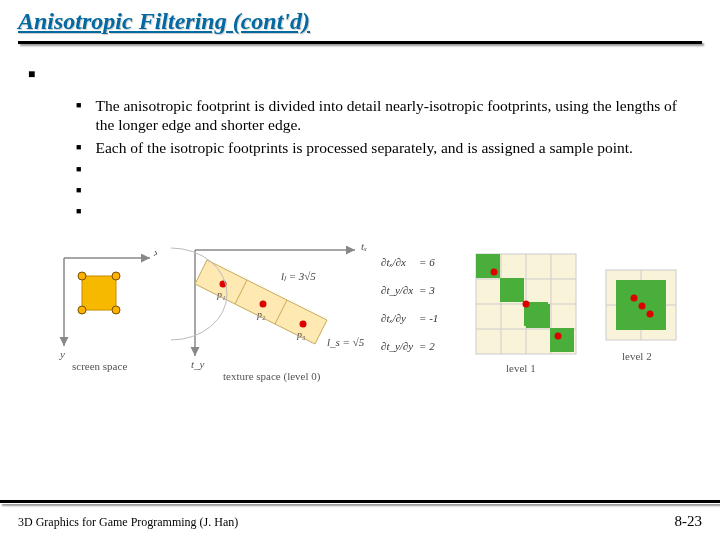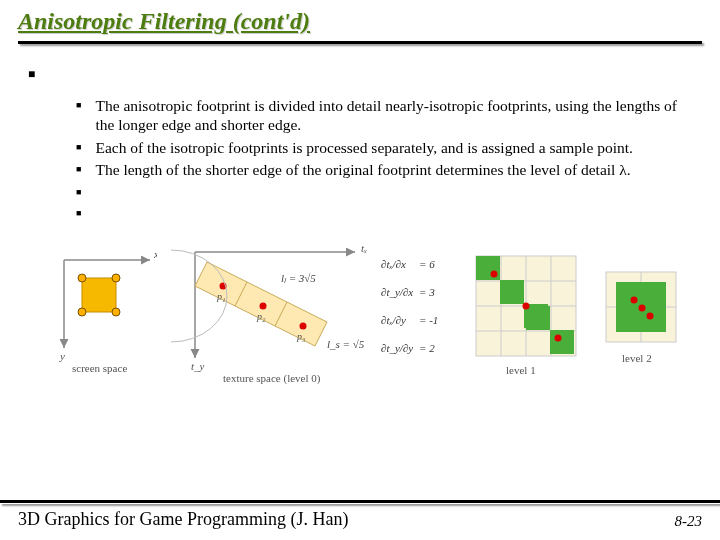--- a/index.html
+++ b/index.html
@@ -9,21 +9,21 @@
     font-family: "Times New Roman", Times, serif;
     position: relative;
     overflow: hidden;
   }
   .slide { padding: 8px 18px 0 18px; }
   .title {
     font-size: 24px;
     font-style: italic;
     font-weight: bold;
     text-decoration: underline;
-    color: #4d7c0f;
+    color: #0369a1;
     text-shadow: 1px 1px 1px #ccc;
     padding-bottom: 4px;
   }
   .title-rule {
     border: 0;
     border-top: 3px solid #000;
     box-shadow: 2px 2px 2px #999;
     margin-top: 2px;
   }
   .content { padding: 18px 10px 0 10px; }
@@ -39,26 +39,25 @@
   svg { display: block; }
 
   .footer-rule {
     position: absolute; left: 0; right: 0; bottom: 36px;
     height: 4px;
     border-top: 3px solid #000;
     box-shadow: 2px 2px 2px #999;
   }
   .footer-l {
     position: absolute; left: 18px; bottom: 10px;
-    font-size: 18px;
+    font-size: 12px;
   }
   .footer-r {
     position: absolute; right: 18px; bottom: 10px;
     font-size: 15px;
-    font-style: italic;
   }
 </style>
 </head>
 <body>
 
 <div class="slide">
   <div class="title">Anisotropic Filtering (cont'd)</div>
   <hr class="title-rule">
 
   <div class="content">
@@ -71,21 +70,20 @@
       <li>
           <span class="sq">■</span>
           <span>The anisotropic footprint is divided into detail nearly-isotropic footprints, using the lengths of the longer edge and shorter edge.</span>
         </li>
       <li>
           <span class="sq">■</span>
           <span>Each of the isotropic footprints is processed separately, and is assigned a sample point.</span>
         </li>
       <li>
           <span class="sq">■</span>
-          <span>The length of the shorter edge of the original footprint determines the level of detail λ.</span>
         </li>
       <li>
           <span class="sq">■</span>
         </li>
       <li>
           <span class="sq">■</span>
         </li>
     </ul>
 
     <div class="figwrap">

